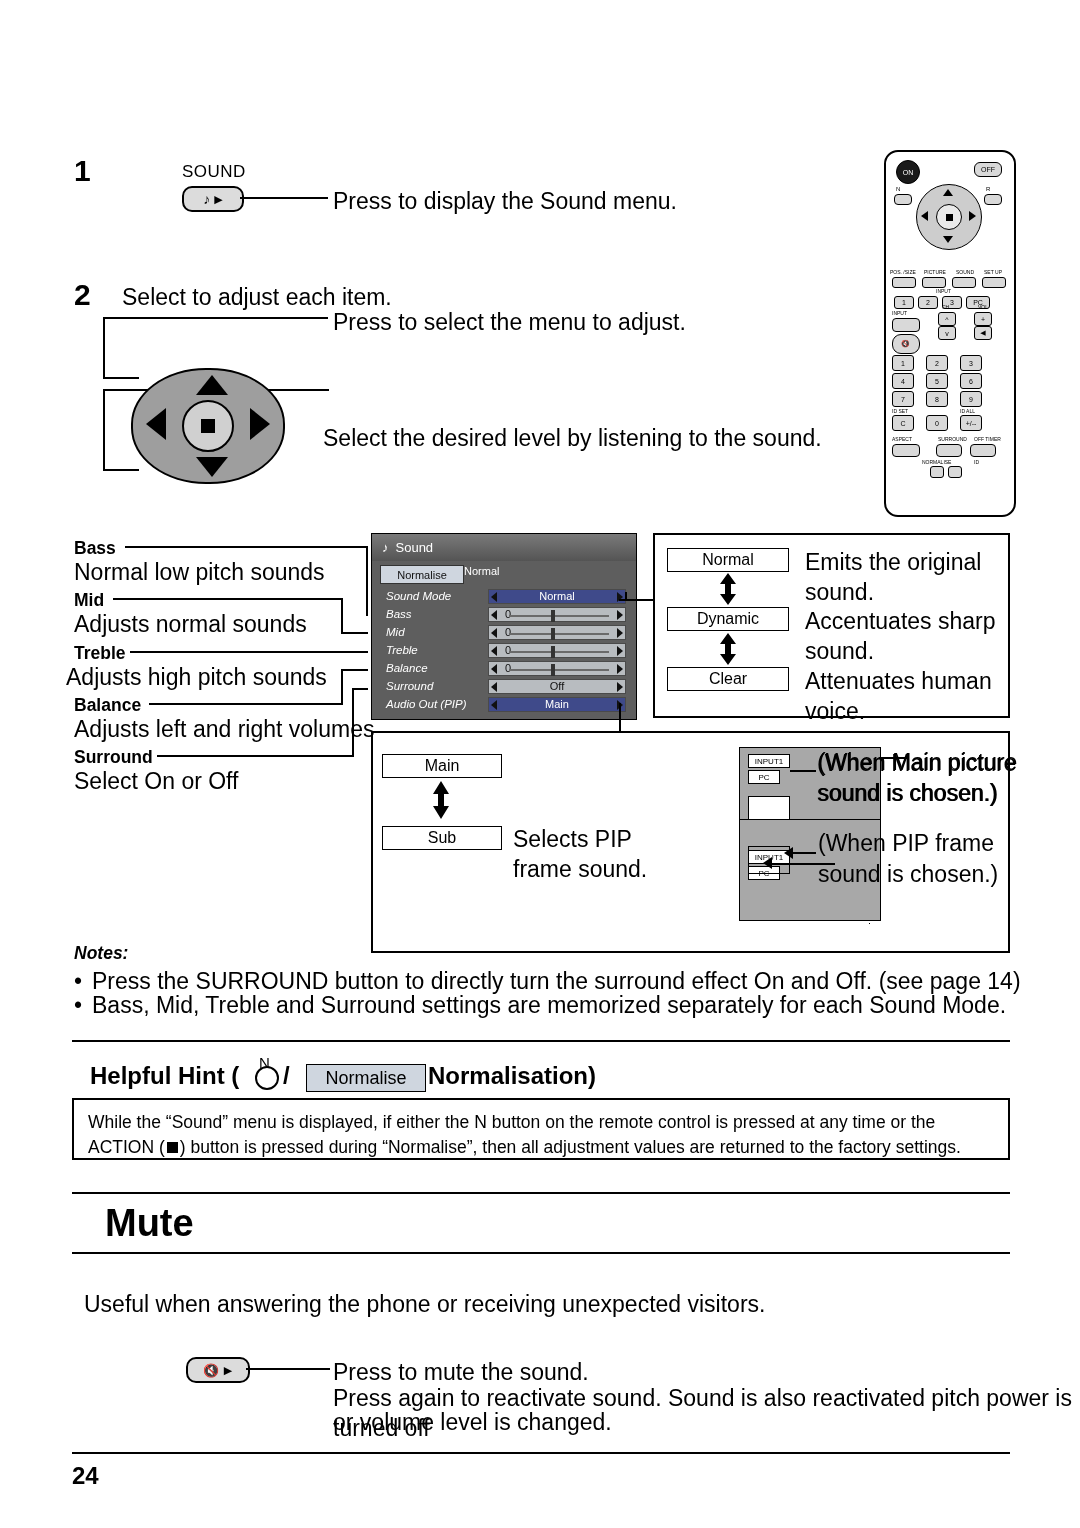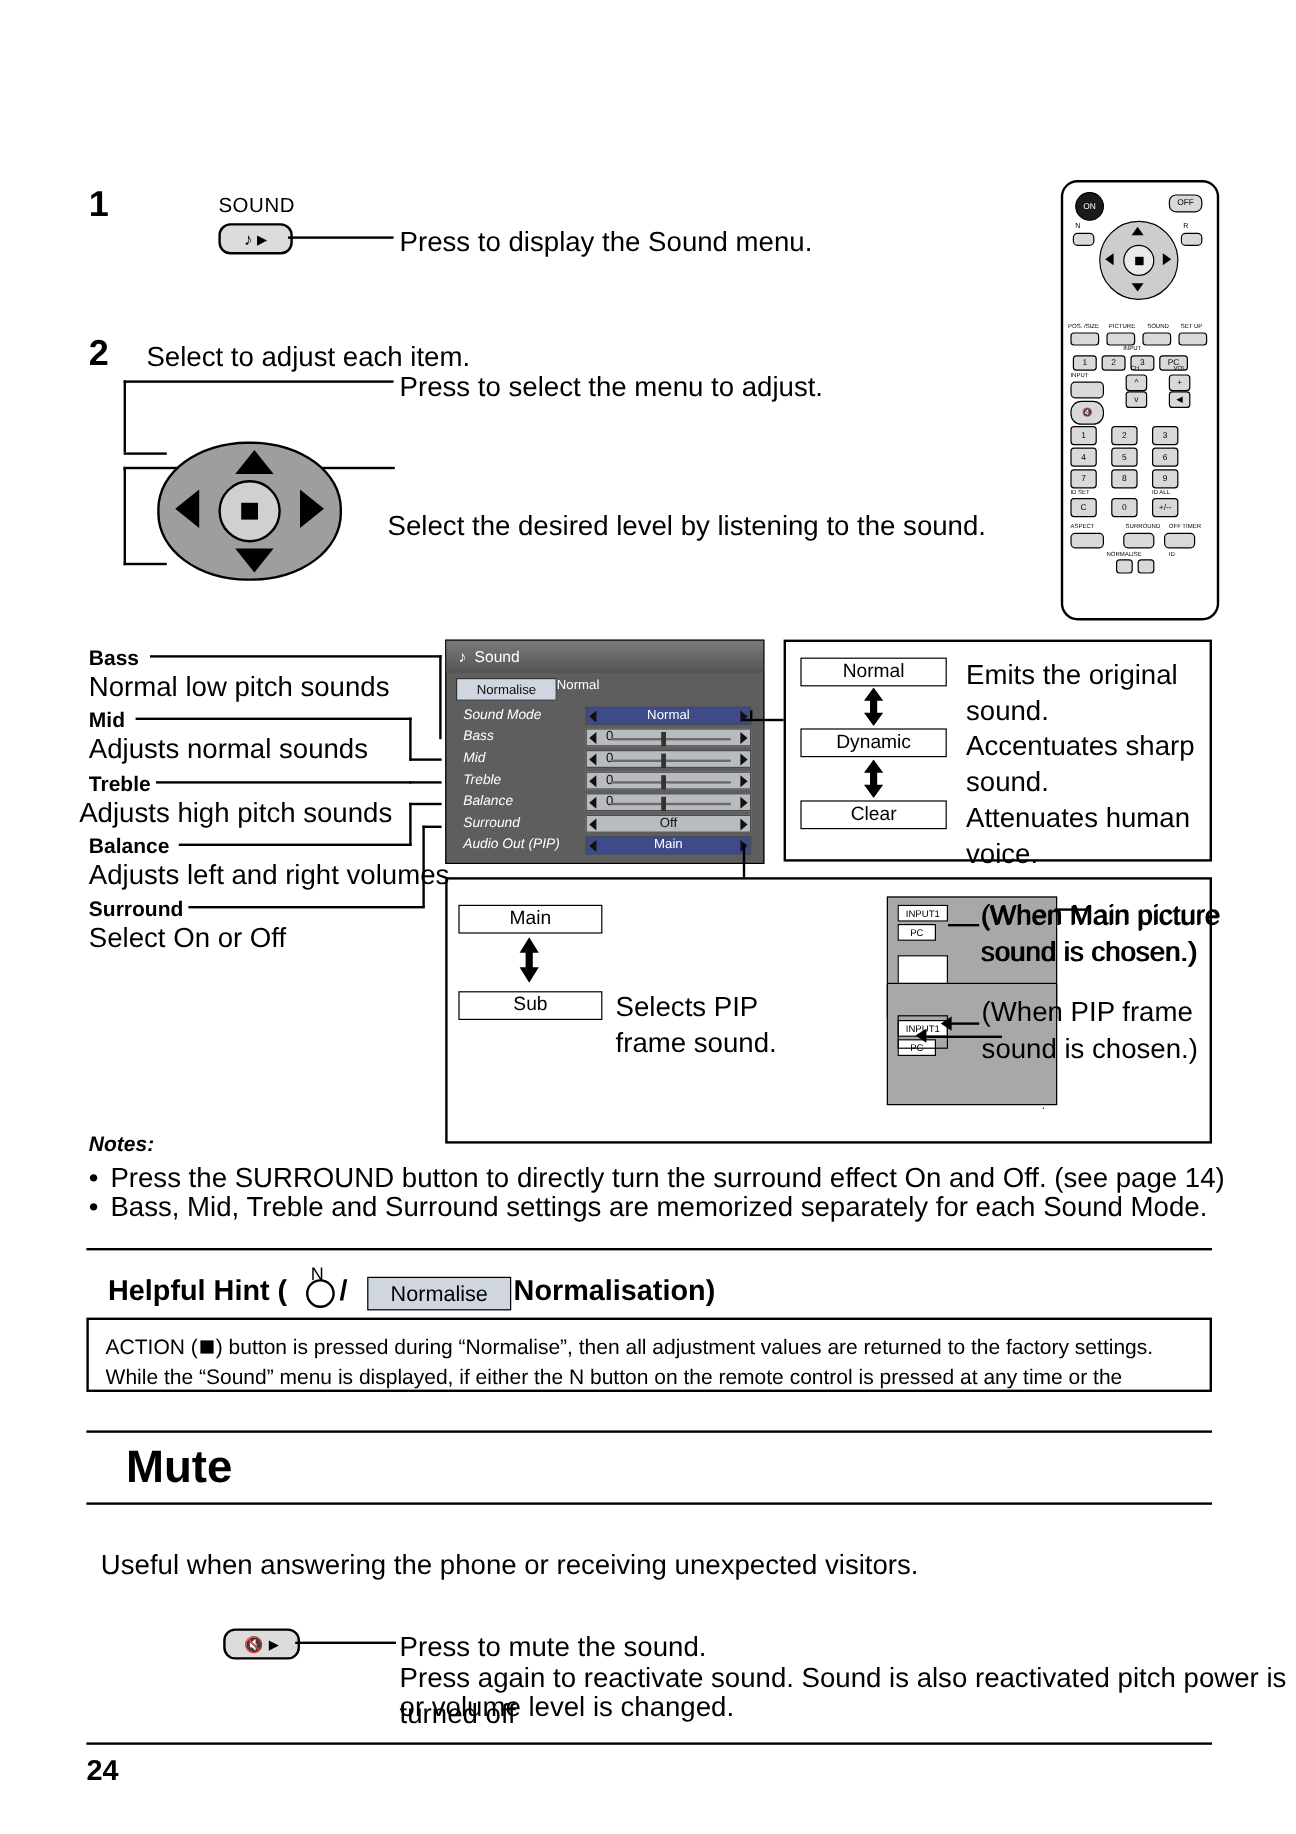--- a/index.html
+++ b/index.html
@@ -418,24 +418,24 @@
   <div class="hint-title" style="left:90px;top:1062px;">Helpful Hint (</div>
   <div style="position:absolute;left:252px;top:1058px;width:26px;height:30px;">
     <div style="position:absolute;left:3px;top:8px;width:20px;height:20px;border:2px solid #000;border-radius:50%;"></div>
     <div style="position:absolute;left:7px;top:-4px;font-size:15px;">N</div>
   </div>
   <div class="hint-title" style="left:283px;top:1062px;">/</div>
   <div class="hint-norm" style="left:306px;top:1064px;width:118px;height:26px;">Normalise</div>
   <div class="hint-title" style="left:428px;top:1062px;"> Normalisation)</div>
 
   <div class="hint-body" style="top:1098px;height:62px;">
+    <div>While the “Sound” menu is displayed, if either the N button on the remote control is pressed at any time or the</div>
     <div>
       <span>ACTION (</span><span style="display:inline-block;width:11px;height:11px;background:#000;margin:0 2px;"></span><span>) button is pressed during “Normalise”, then all adjustment values are returned to the factory settings.</span>
     </div>
-    <div>While the “Sound” menu is displayed, if either the N button on the remote control is pressed at any time or the</div>
   </div>
 
   <div class="hint-rule" style="top:1192px;"></div>
   <div class="mute-h" style="top:1202px;">Mute</div>
   <div class="hint-rule" style="top:1252px;"></div>
 
   <div class="t" style="left:84px;top:1290px;">Useful when answering the phone or receiving unexpected visitors.</div>
 
   <div class="btn-pill" style="left:186px;top:1357px;width:60px;height:22px;">
     <span style="font-size:13px;margin-right:4px;">🔇</span>

